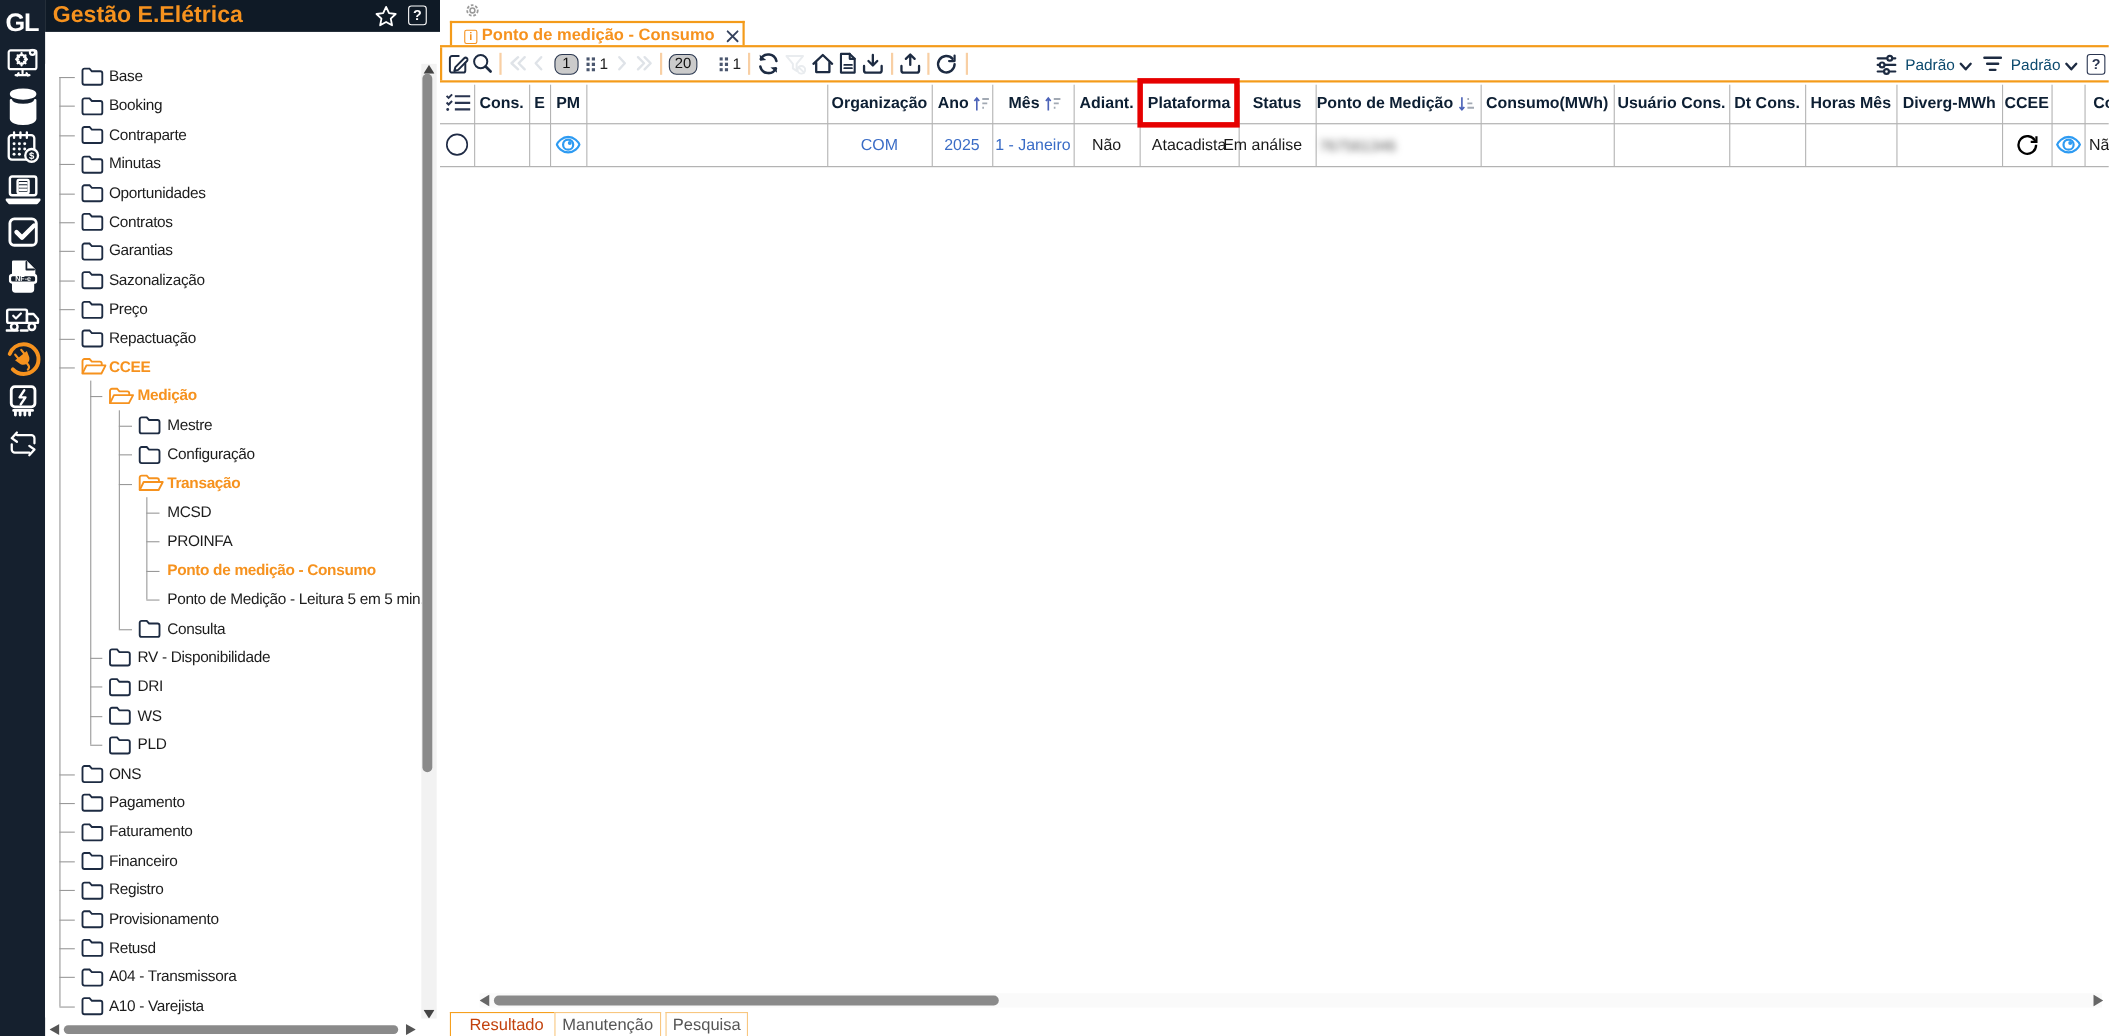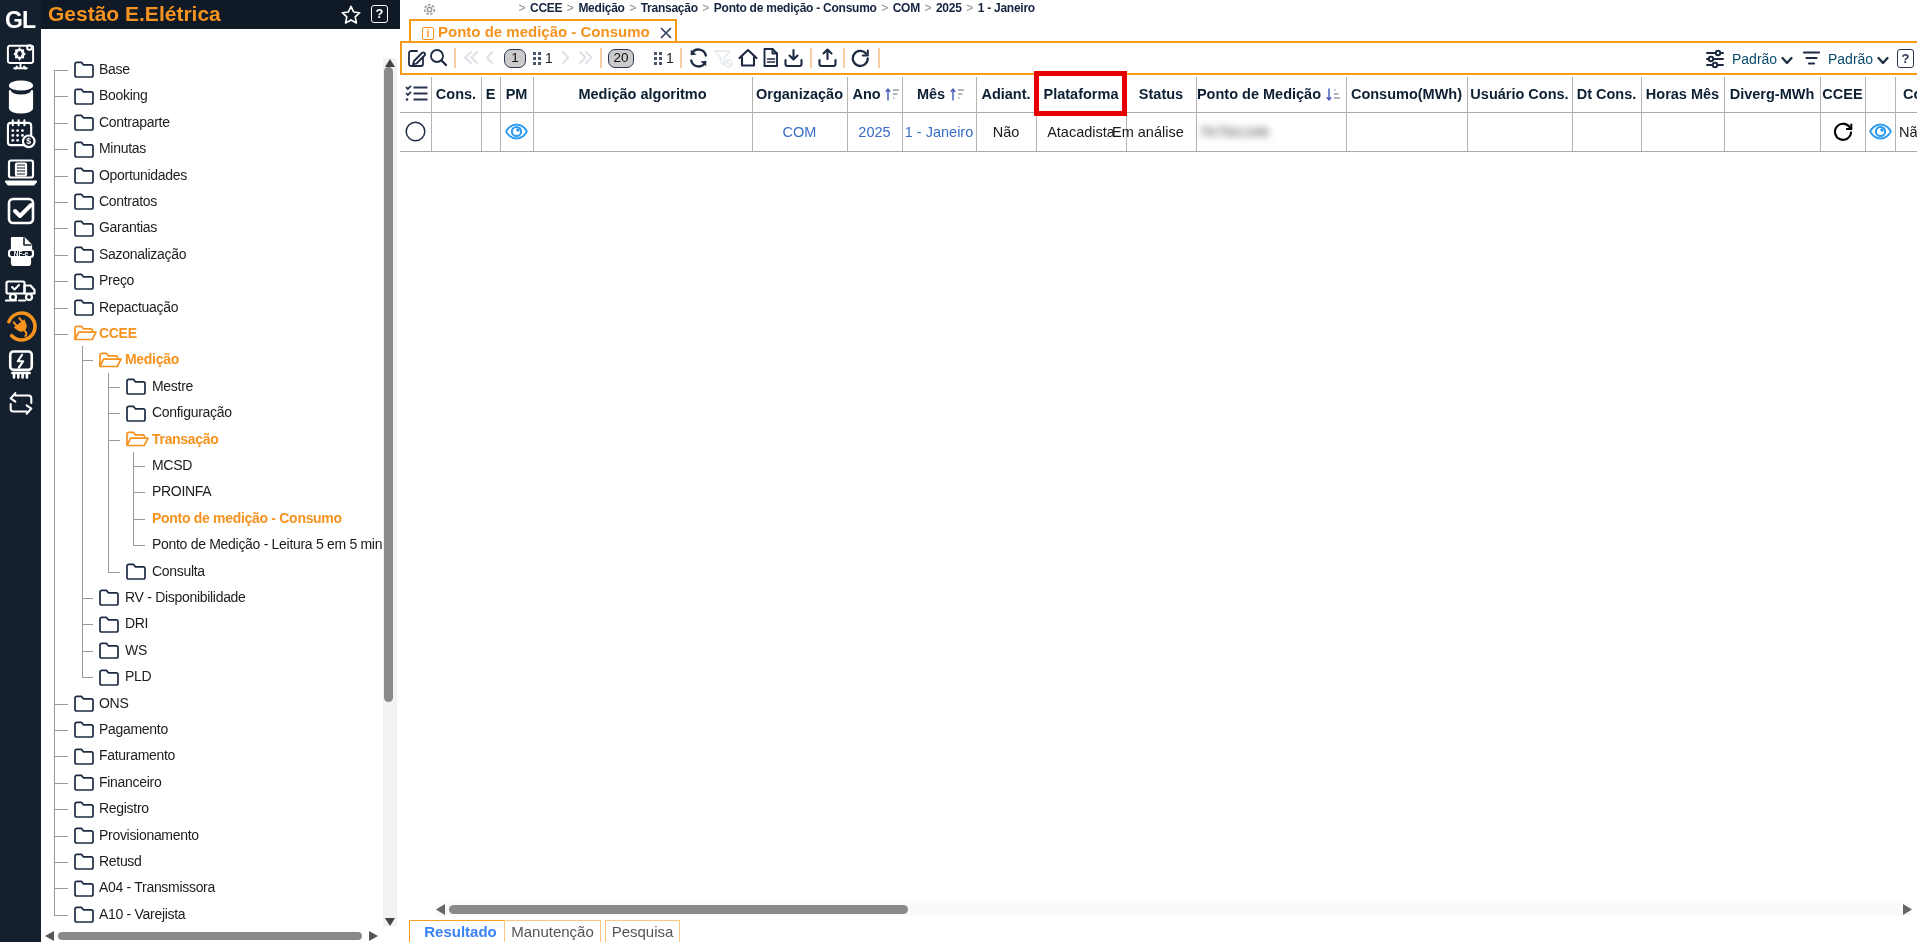--- a/index.html
+++ b/index.html
@@ -301,21 +301,20 @@
     </svg>
 <div class="sbthumb" style="left:58px;top:932px;width:304px;height:8px"></div>
 <svg style="position:absolute;left:369px;top:931px" width="9" height="10" viewBox="0 0 9 10">
       <path d="M9 5 0 0 v10 Z" fill="#555"></path>
     </svg>
 <div id="main">
 <svg style="position:absolute;left:23px;top:3px" width="13" height="13" viewBox="0 0 13 13" fill="none" stroke="#9a9a9a">
         <circle cx="6.5" cy="6.5" r="4.8" stroke-width="1.6" stroke-dasharray="2.5 1.6"></circle>
         <circle cx="6.5" cy="6.5" r="2.2" stroke-width="1.4"></circle>
       </svg>
-<div class="crumb" style="left:114px"><span class="sep">&gt;</span>CCEE<span class="sep">&gt;</span>Medição<span class="sep">&gt;</span>Transação<span class="sep">&gt;</span>Ponto de medição - Consumo<span class="sep">&gt;</span>COM<span class="sep">&gt;</span>2025<span class="sep">&gt;</span>1 - Janeiro</div>
 <div id="tab">
         <div class="i">i</div>
         <div class="txt">Ponto de medição - Consumo</div>
         <svg style="position:absolute;left:249px;top:6px" width="12" height="12" viewBox="0 0 12 12">
           <path d="M1.5 1.5 10.5 10.5 M10.5 1.5 1.5 10.5" stroke="#35425d" stroke-width="1.7" stroke-linecap="round"></path>
         </svg>
       </div>
 <div id="tbar">
         <div class="lb"></div>
         <svg style="position:absolute;left:6px;top:5px" width="20" height="20" viewBox="0 0 20 20" fill="none" stroke="#1d2b42" stroke-width="1.8" stroke-linecap="round" stroke-linejoin="round">
@@ -434,21 +433,20 @@
       <div class="vsep" style="left:1067px;top:77px;height:73.5px"></div>
       <div class="vsep" style="left:1172px;top:77px;height:73.5px"></div>
       <div class="vsep" style="left:1241px;top:77px;height:73.5px"></div>
       <div class="vsep" style="left:1324px;top:77px;height:73.5px"></div>
       <div class="vsep" style="left:1420px;top:77px;height:73.5px"></div>
       <div class="vsep" style="left:1465px;top:77px;height:73.5px"></div>
       <div class="vsep" style="left:1495px;top:77px;height:73.5px"></div>
       <div class="hcell" style="left:31px;width:50px">Cons.</div>
       <div class="hcell" style="left:81px;width:19px">E</div>
       <div class="hcell" style="left:100px;width:33px">PM</div>
-      <div class="hcell" style="left:133px;width:219px">Medição algoritmo</div>
       <div class="hcell" style="left:352px;width:95px">Organização</div>
       <div class="hcell" style="left:447px;width:55px;padding-right:16px">Ano</div>
       <div class="hcell" style="left:502px;width:74px;padding-right:16px">Mês</div>
       <div class="hcell" style="left:576px;width:60px">Adiant.</div>
       <div class="hcell" style="left:636px;width:90px">Plataforma</div>
       <div class="hcell" style="left:726px;width:70px">Status</div>
       <div class="hcell" style="left:796px;width:150px;padding-right:24px">Ponto de Medição</div>
       <div class="hcell" style="left:946px;width:121px">Consumo(MWh)</div>
       <div class="hcell" style="left:1067px;width:105px">Usuário Cons.</div>
       <div class="hcell" style="left:1172px;width:69px">Dt Cons.</div>
@@ -512,16 +510,16 @@
       </svg>
       <div class="dcell" style="left:1499px;width:40px;text-align:left">Não</div>
 <div class="sbtrack" style="left:36px;top:903px;width:1475px;height:13px;background:#fafafa"></div>
 <svg style="position:absolute;left:36px;top:904px" width="9" height="11" viewBox="0 0 9 11">
         <path d="M0 5.5 9 0 v11 Z" fill="#666"></path>
       </svg>
 <div class="sbthumb" style="left:49px;top:904.5px;width:459px;height:9px"></div>
 <svg style="position:absolute;left:1503px;top:904px" width="9" height="11" viewBox="0 0 9 11">
         <path d="M9 5.5 0 0 v11 Z" fill="#666"></path>
       </svg>
-<div class="btab" style="left:9px;width:103px;border:1.6px solid #f6a01e;border-bottom:none;font-weight:bold;color:#3b82f6;line-height:21px">Resultado</div>
+<div class="btab" style="left:9px;width:103px;border:1.6px solid #f6a01e;border-bottom:none;font-weight:normal;color:#c2410c;line-height:21px">Resultado</div>
 <div class="btab" style="left:104px;width:97px;border:1.2px solid #f8c780;border-bottom:none;color:#555;line-height:21px">Manutenção</div>
 <div class="btab" style="left:205px;width:75px;border:1.2px solid #f8c780;border-bottom:none;color:#555;line-height:21px">Pesquisa</div>
 </div>
 </div>
 </body></html>

